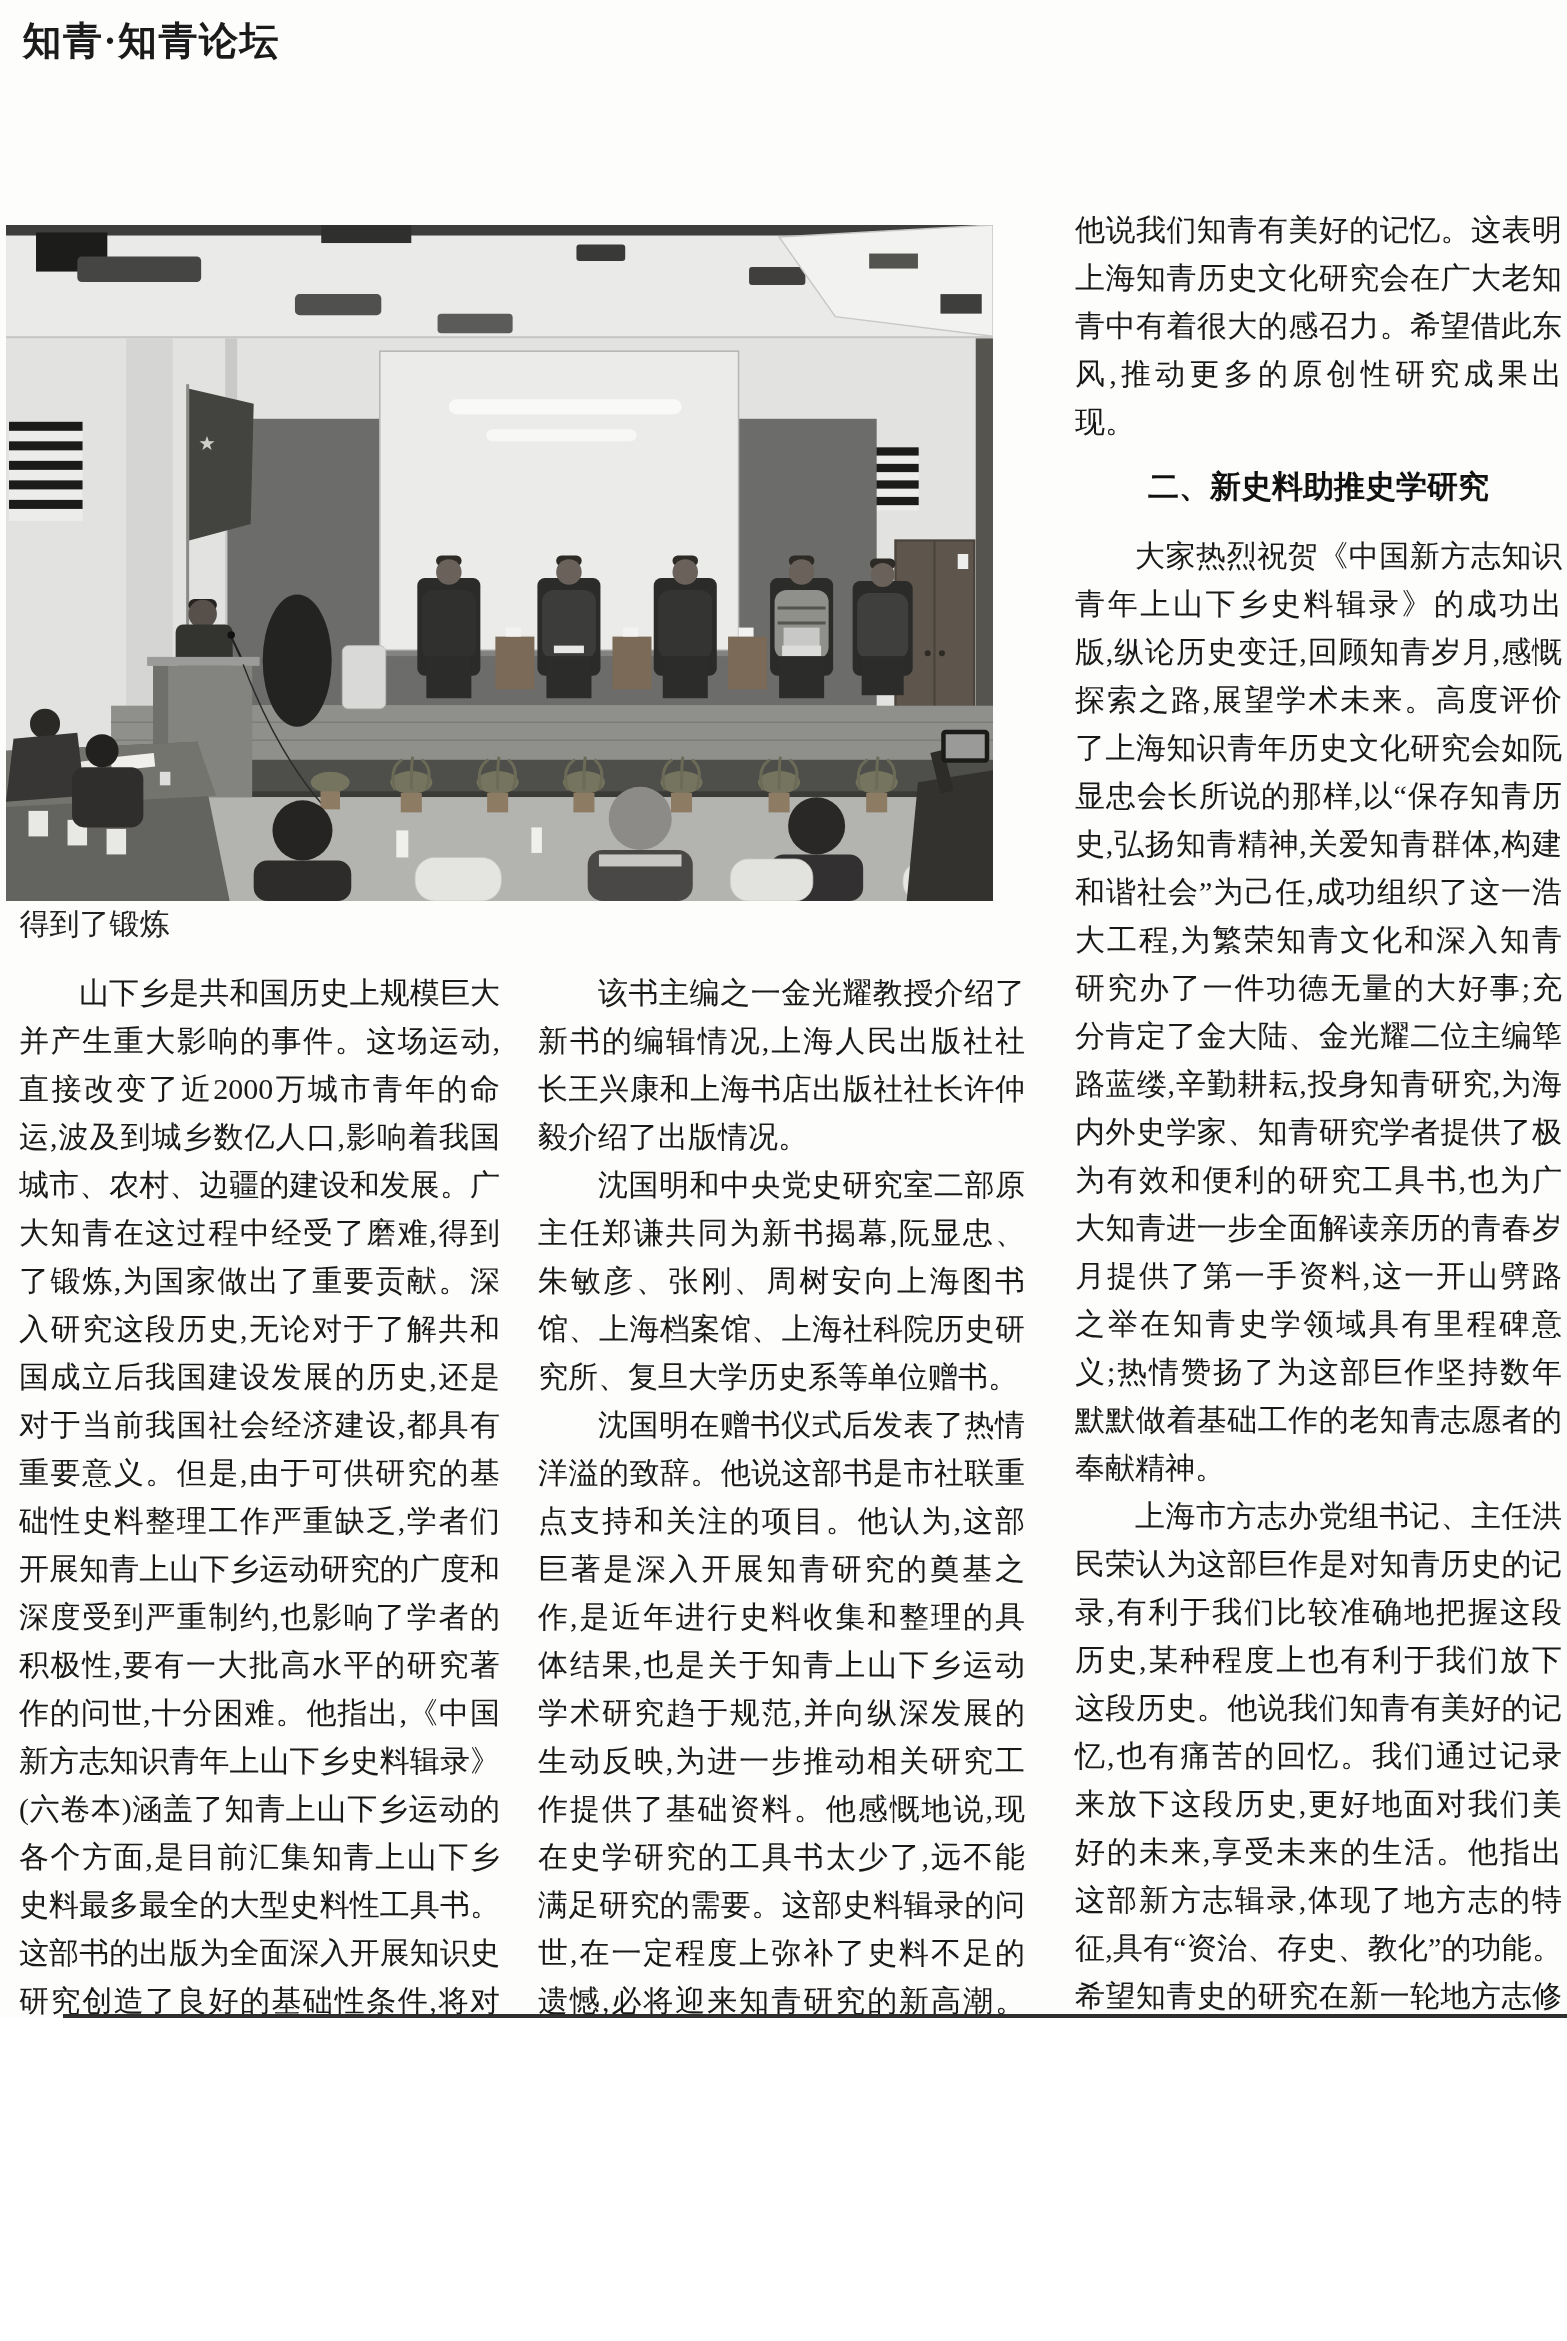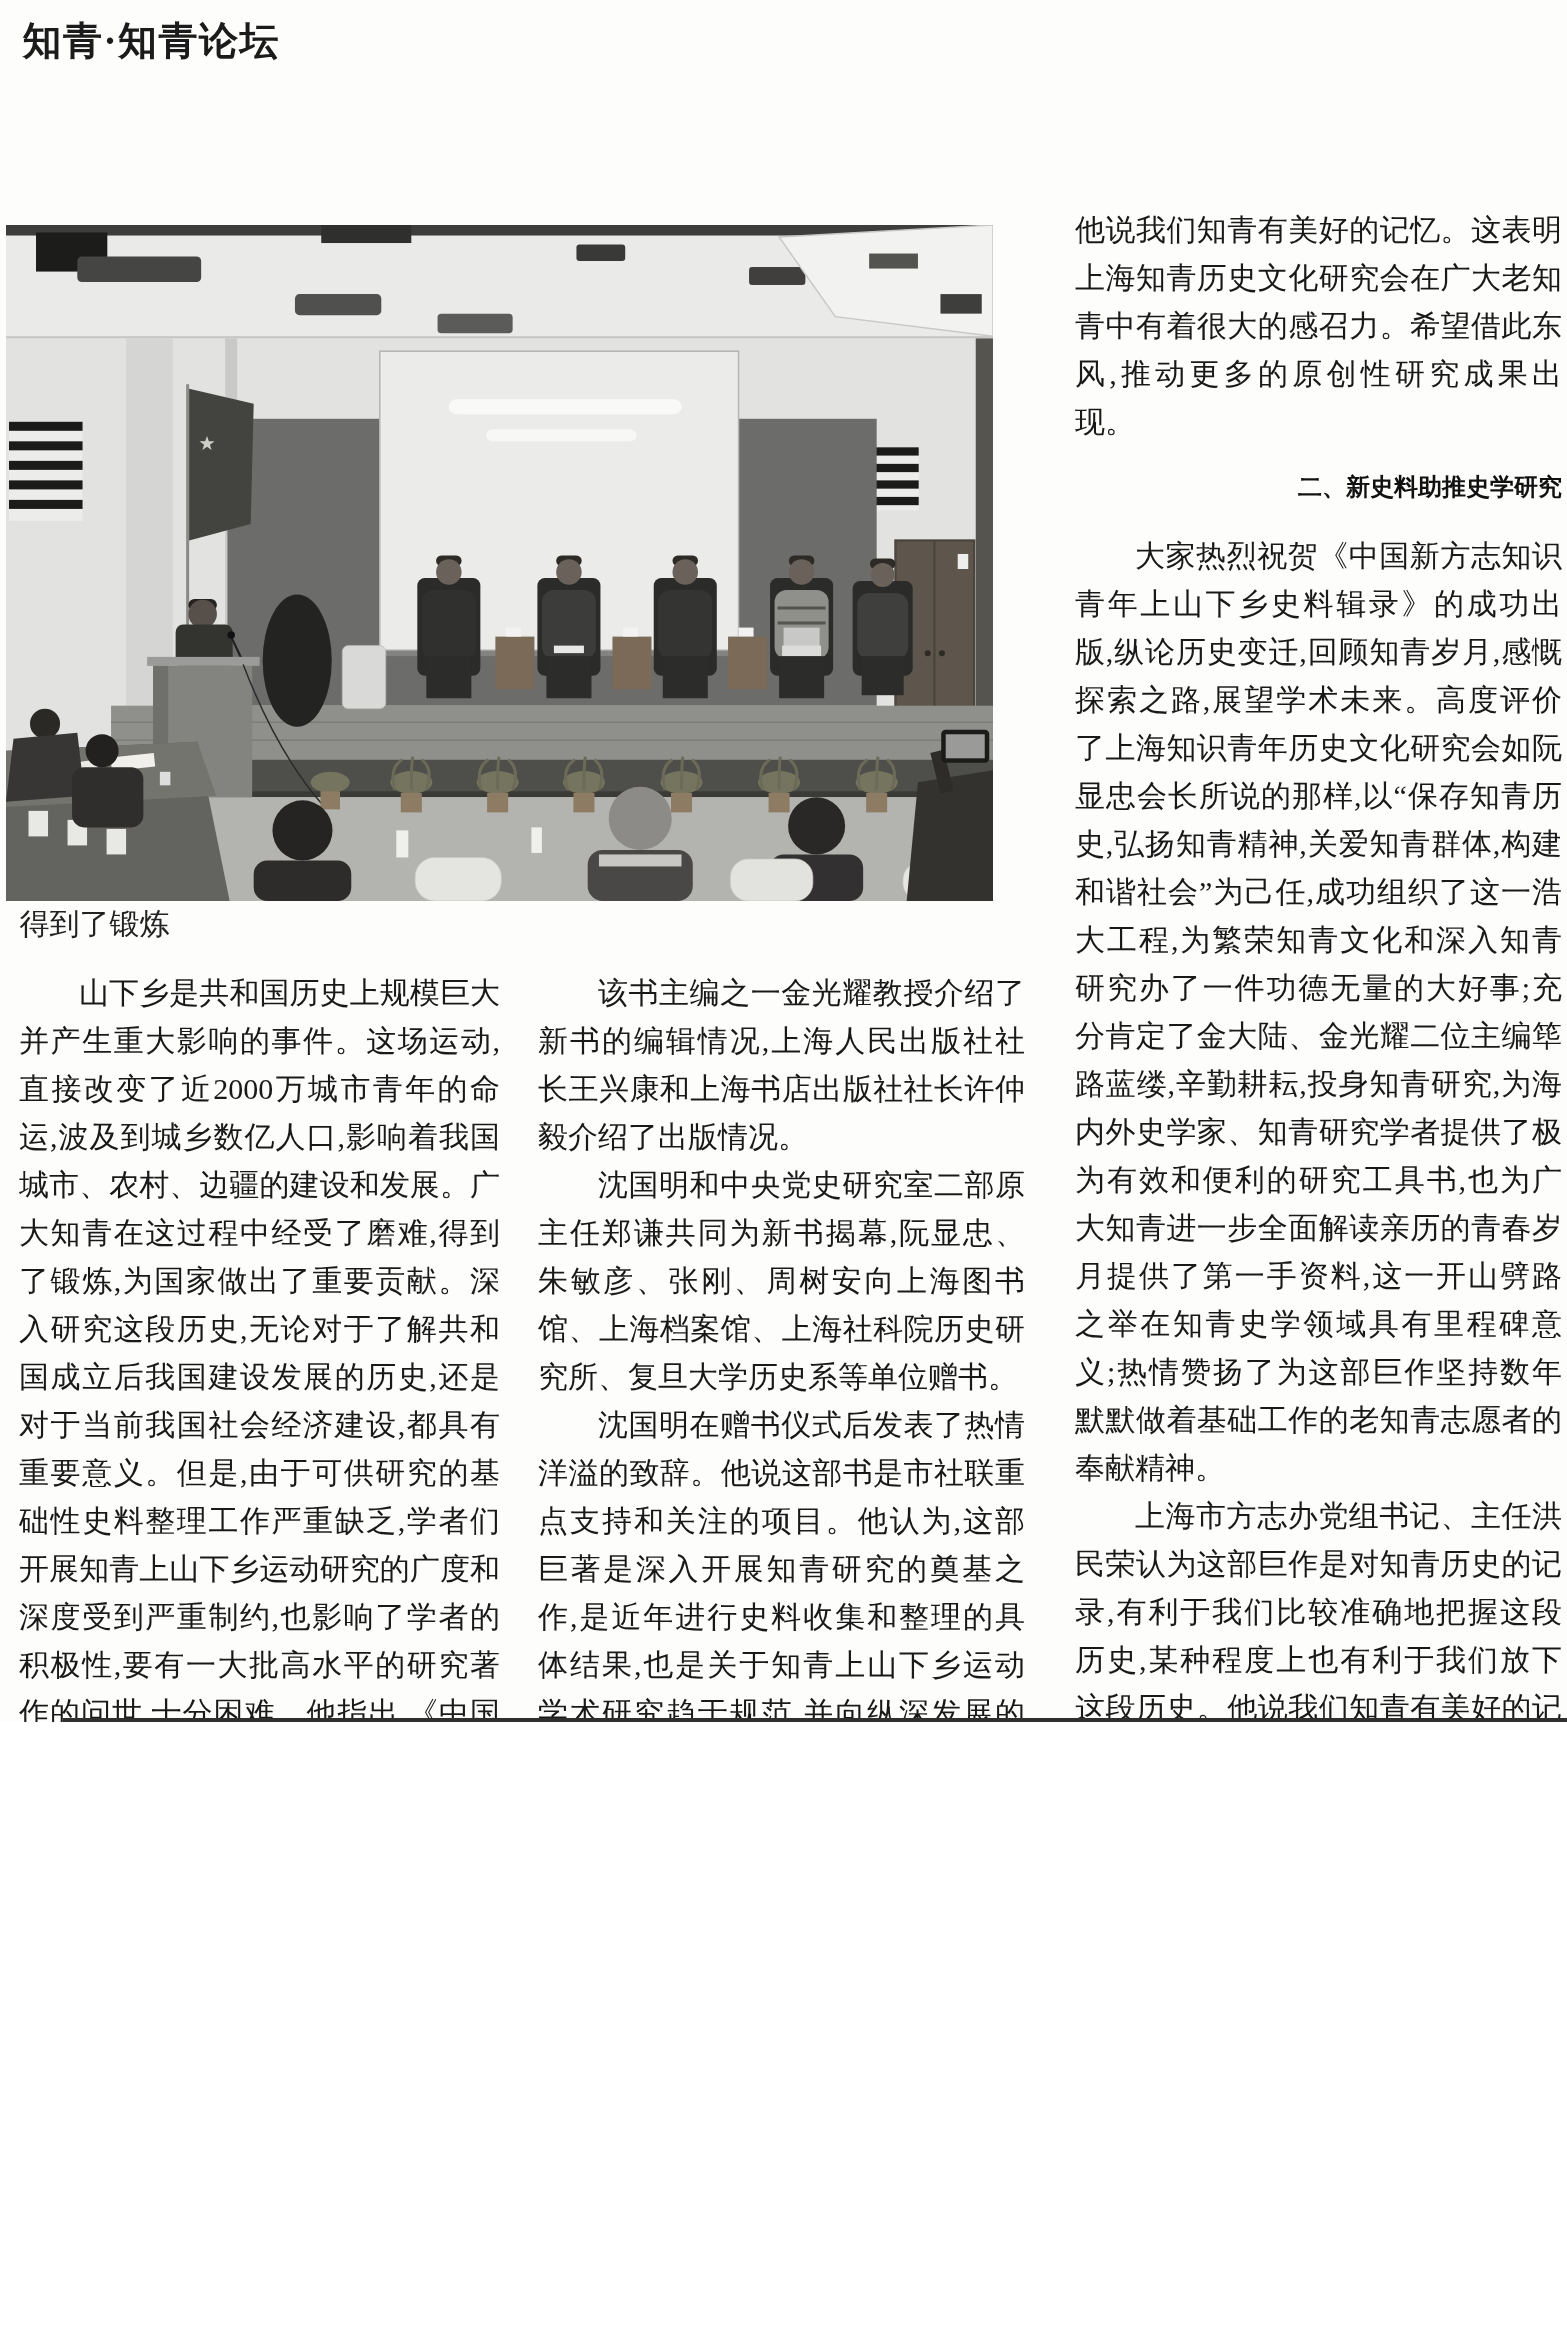--- a/index.html
+++ b/index.html
@@ -1,19 +1,19 @@
 <!DOCTYPE html>
 <html style="font-size:12px"><head>
 <meta charset="utf-8">
 <style>
   html,body{margin:0;padding:0;}
   body{background:#ffffff;}
   .page{
     position:relative;
-    width:1567px;height:1722px;
+    width:1567px;height:2018px;
     background:#fdfdfc;
     overflow:hidden;
     font-family:"Liberation Serif","DejaVu Serif",serif;
     color:#161616;
     text-decoration:underline;
   }
   .masthead{
     position:absolute;left:22.5px;top:13.5px;
     font-size:39px;font-weight:bold;letter-spacing:1.5px;
     color:#1b1b1b;
@@ -35,22 +35,22 @@
     text-align:justify;
     color:#191919;
   }
   .col p{margin:0;text-indent:2em;}
   .col p.no-indent{text-indent:0;}
   .col-left{left:19px;top:969px;width:481px;}
   .col-middle{left:538px;top:969px;width:487px;}
   .col-right{left:1075px;top:206px;width:487px;}
   .section-heading{
     margin:16.5px 0 21px 0;
-    font-size:24px;line-height:48px;font-weight:bold;
-    text-align:right;text-indent:0;
+    font-size:31px;line-height:48px;font-weight:bold;
+    text-align:center;text-indent:0;
     font-family:"Liberation Sans","DejaVu Sans",sans-serif;
     color:#111;
   }
   .footer-page{
     position:absolute;left:19px;top:2286px;
     font-size:35px;line-height:42px;color:#3a3a3a;
     letter-spacing:1.5px;
     font-family:"Liberation Sans","DejaVu Sans",sans-serif;
     margin-top:36px;
   }

